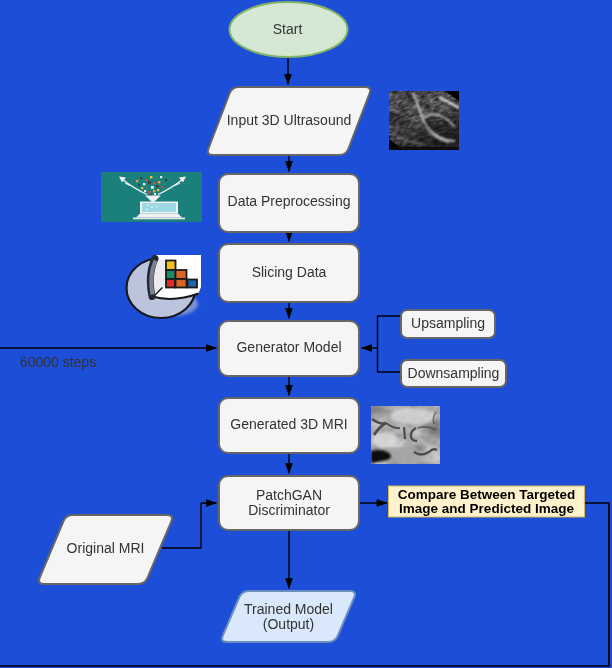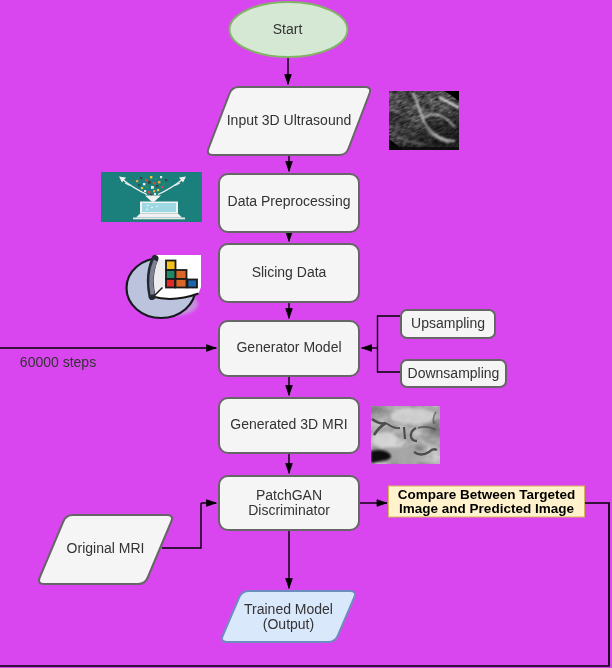--- a/index.html
+++ b/index.html
@@ -1,16 +1,16 @@
 <!DOCTYPE html>
 <html><head>
 <meta charset="utf-8">
 <style>
 html,body{margin:0;padding:0;background:#fff;}
-#stage{position:relative;width:612px;height:668px;background:#d946ef;overflow:hidden;
+#stage{position:relative;width:612px;height:668px;background:#1d4ed8;overflow:hidden;
   font-family:"Liberation Sans",sans-serif;}
 svg{display:block;}
 </style>
 </head>
 <body>
 <div id="stage">
 <svg width="612" height="668" viewBox="0 0 612 668">
   <defs>
     <marker id="arr" markerWidth="13" markerHeight="10" refX="11.5" refY="5" orient="auto" markerUnits="userSpaceOnUse">
       <path d="M1.5,1.7 L11,5 L1.5,8.3 Z" fill="#000" stroke="#000" stroke-width="0.8"></path>

